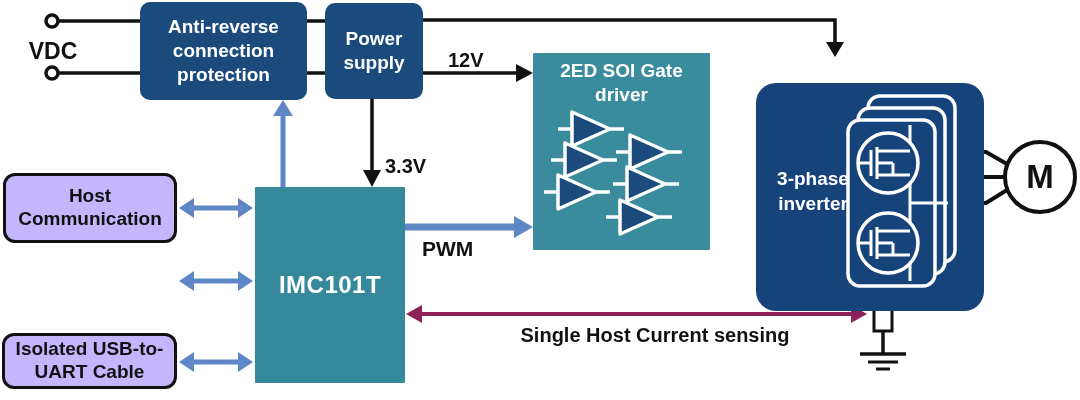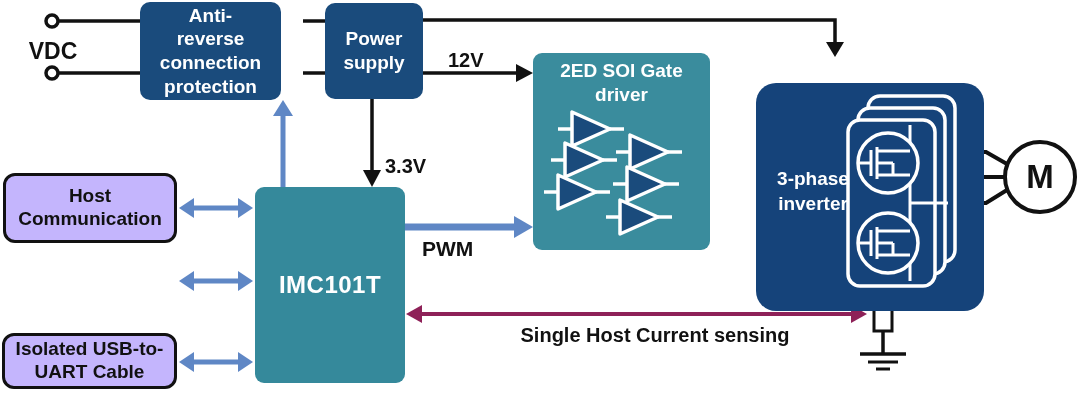--- a/index.html
+++ b/index.html
@@ -3,21 +3,21 @@
 <meta charset="utf-8">
 <style>
   html,body{margin:0;padding:0;background:#fff;}
   #canvas{
     position:relative;width:1080px;height:400px;background:#ffffff;overflow:hidden;
     font-family:"Liberation Sans","DejaVu Sans",sans-serif;
   }
   #wires{position:absolute;left:0;top:0;width:1080px;height:400px;z-index:1;}
   .blk{position:absolute;z-index:2;box-sizing:border-box;display:flex;align-items:center;justify-content:center;text-align:center;}
   .navy{background:var(--navy);color:#fff;border-radius:10px;font-weight:bold;font-size:19px;line-height:1.25;}
-  .teal{color:#fff;border-radius:9px;font-weight:bold;}
+  .teal{color:#fff;border-radius:1px;font-weight:bold;}
   .white-box{background:#c4b5fd;border:3px solid var(--ink);border-radius:12px;color:var(--ink);font-weight:bold;font-size:19px;line-height:1.2;}
   .lbl{position:absolute;z-index:3;color:var(--ink);font-weight:bold;}
   
   .k{stroke:var(--ink);stroke-width:3.5;fill:none;}
   .k4{stroke:var(--ink);stroke-width:4;fill:none;}
   .khead{fill:var(--ink);stroke:none;}
   .bshaft{stroke:var(--blue);stroke-width:5;fill:none;}
   .bshaft7{stroke:var(--blue);stroke-width:7;fill:none;}
   .bhead{fill:var(--blue);stroke:none;}
   .pshaft{stroke:var(--purple);stroke-width:4;fill:none;}
@@ -93,21 +93,21 @@
       <rect x="874" y="293" width="18" height="38" fill="#fff" stroke="var(--ink)" stroke-width="3"></rect>
       <line x1="883" y1="331" x2="883" y2="354" class="k"></line>
     </g>
     <g>
       <line x1="860" y1="354" x2="906" y2="354" stroke="var(--ink)" stroke-width="3.5"></line>
       <line x1="868" y1="362" x2="898" y2="362" stroke="var(--ink)" stroke-width="3"></line>
       <line x1="876" y1="369" x2="890" y2="369" stroke="var(--ink)" stroke-width="3"></line>
     </g>
   </svg>
 
-  <div class="blk navy" style="left:140px;top:2px;width:141px;height:98px;padding:0 16px;">Anti-reverse connection protection</div>
+  <div class="blk navy" style="left:140px;top:2px;width:167px;height:98px;padding:0 16px;">Anti-reverse connection protection</div>
 
   <div class="blk navy" style="left:325px;top:3px;width:98px;height:96px;padding:0 16px;">Power supply</div>
 
   <div class="blk teal" style="left:533px;top:53px;width:177px;height:197px;background:var(--teal_driver);align-items:flex-start;">
     <div style="position:absolute;top:6px;left:0;right:0;font-size:19px;line-height:1.25;">2ED SOI Gate driver</div>
     <svg style="position:absolute;left:0;top:0;" width="177" height="197" viewBox="0 0 177 197">
       <g transform="translate(39,59)">
           <line x1="-14" y1="17" x2="0" y2="17" class="w"></line>
           <line x1="38" y1="17" x2="52" y2="17" class="w"></line>
           <polygon points="0,0 0,34 38,17" class="tri"></polygon>

